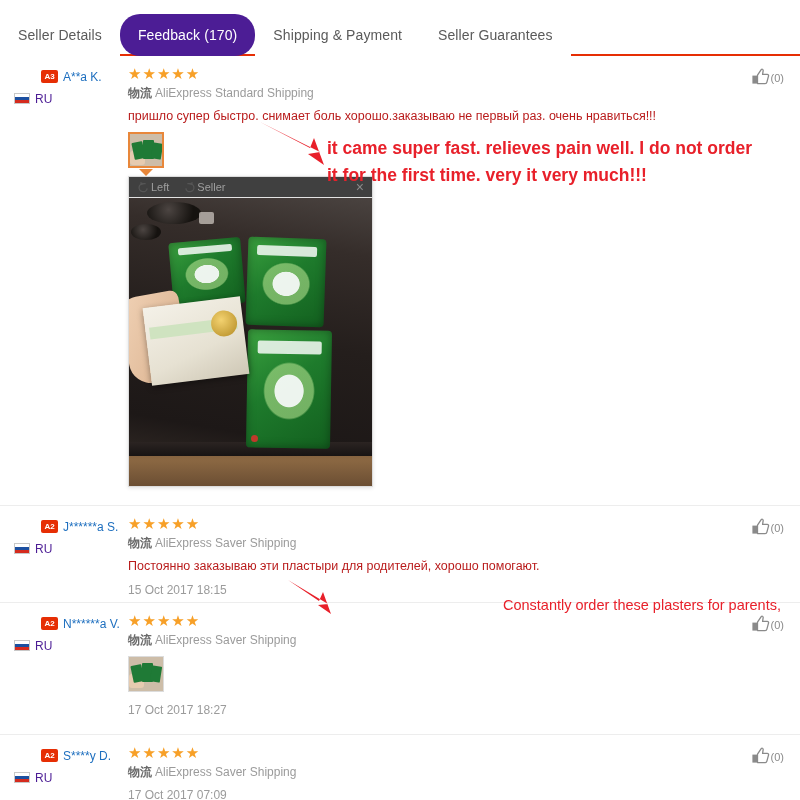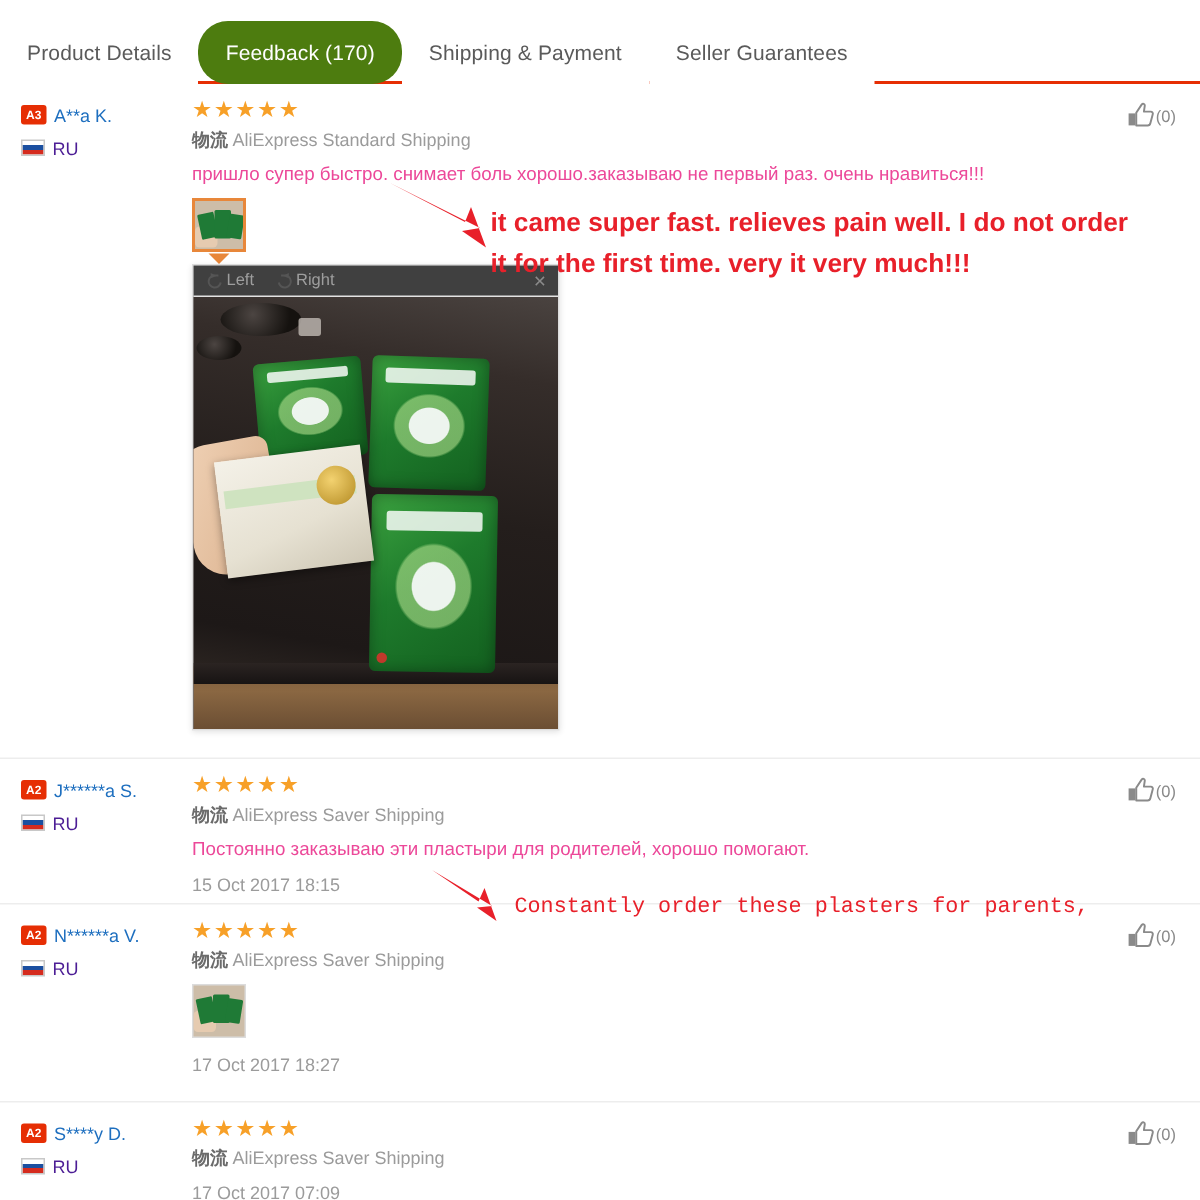--- a/index.html
+++ b/index.html
@@ -40,21 +40,21 @@
     justify-content: center;
     padding: 0 18px;
     font-size: 14px;
     color: #5a5a5a;
     background: #ffffff;
     cursor: pointer;
     white-space: nowrap;
     letter-spacing: 0.1px;
   }
   .tab.active {
-    background: #4d7c0f;
+    background: #4c1d95;
     color: #ffffff;
     border-radius: 20px;
   }
 
   
   .reviews {
     position: absolute;
     left: 0; top: 56px;
     width: 800px;
   }
@@ -85,20 +85,21 @@
     width: 17px;
     height: 13px;
     background: #e62e04;
     color: #ffffff;
     font-size: 8px;
     font-weight: bold;
     border-radius: 2px;
     margin-right: 5px;
     flex: none;
     line-height: 1;
+    margin-left: 27px;
   }
   .uname {
     color: #1e6fbf;
     font-size: 12px;
     white-space: nowrap;
     cursor: pointer;
   }
   .flag {
     width: 16px;
     height: 11px;
@@ -137,21 +138,21 @@
     margin-bottom: 7px;
     line-height: 15px;
   }
   .ship .cn {
     color: #6b6b6b;
     font-weight: bold;
     margin-right: 3px;
   }
   .rv-text {
     font-size: 12.5px;
-    color: #ec4899;
+    color: #b91c1c;
     line-height: 17px;
     margin-bottom: 7px;
   }
   .rv-date {
     font-size: 12px;
     color: #9b9b9b;
     line-height: 16px;
   }
 
   .helpful {
@@ -343,38 +344,39 @@
   .anno-1 {
     left: 327px;
     top: 135px;
     width: 465px;
     font-family: Liberation Sans, sans-serif;
     font-size: 17.5px;
     font-weight: bold;
     line-height: 27px;
   }
   .anno-2 {
-    left: 343px;
+    left: 331px;
     top: 594px;
     width: 450px;
-    font-family: Liberation Mono, monospace;
+    font-family: Liberation Sans, sans-serif;
     font-size: 14.5px;
     line-height: 23px;
+    text-align: right;
   }
   .arrow { position: absolute; z-index: 9; pointer-events: none; }
   .arrow-1 { left: 258px; top: 118px; }
   .arrow-2 { left: 286px; top: 578px; }
 </style>
 </head>
 <body>
 
 <div class="tabbar">
   <div class="tabs">
     <div class="tab">
-      <span>Product Details</span>
+      <span>Seller Details</span>
     </div>
     <div class="tab active">
       <span>Feedback (170)</span>
     </div>
     <div class="tab">
       <span>Shipping &amp; Payment</span>
     </div>
     <div class="tab">
       <span>Seller Guarantees</span>
     </div>
@@ -518,21 +520,21 @@
         <path d="M12.5 9 A5 5 0 1 1 8 3.2 L10.6 3.2" fill="none" stroke="#555" stroke-width="1.6"></path>
         <polygon points="4.2,1.2 9.4,3.4 4.4,5.6" fill="#555"></polygon>
       </svg>
       <span>Left</span>
     </div>
     <div class="vbtn">
       <svg width="13" height="13" viewBox="0 0 16 16">
         <path d="M3.5 9 A5 5 0 1 0 8 3.2 L5.4 3.2" fill="none" stroke="#555" stroke-width="1.6"></path>
         <polygon points="11.8,1.2 6.6,3.4 11.6,5.6" fill="#555"></polygon>
       </svg>
-      <span>Right</span>
+      <span>Seller</span>
     </div>
     <span class="vclose">×</span>
   </div>
   <div class="viewer-img">
     <div class="ph-bg"></div>
     <div class="ph-hob1"></div>
     <div class="ph-hob2"></div>
     <div class="ph-chip"></div>
     <div class="ph-wood"></div>
     <div class="ph-tabletop"></div>

